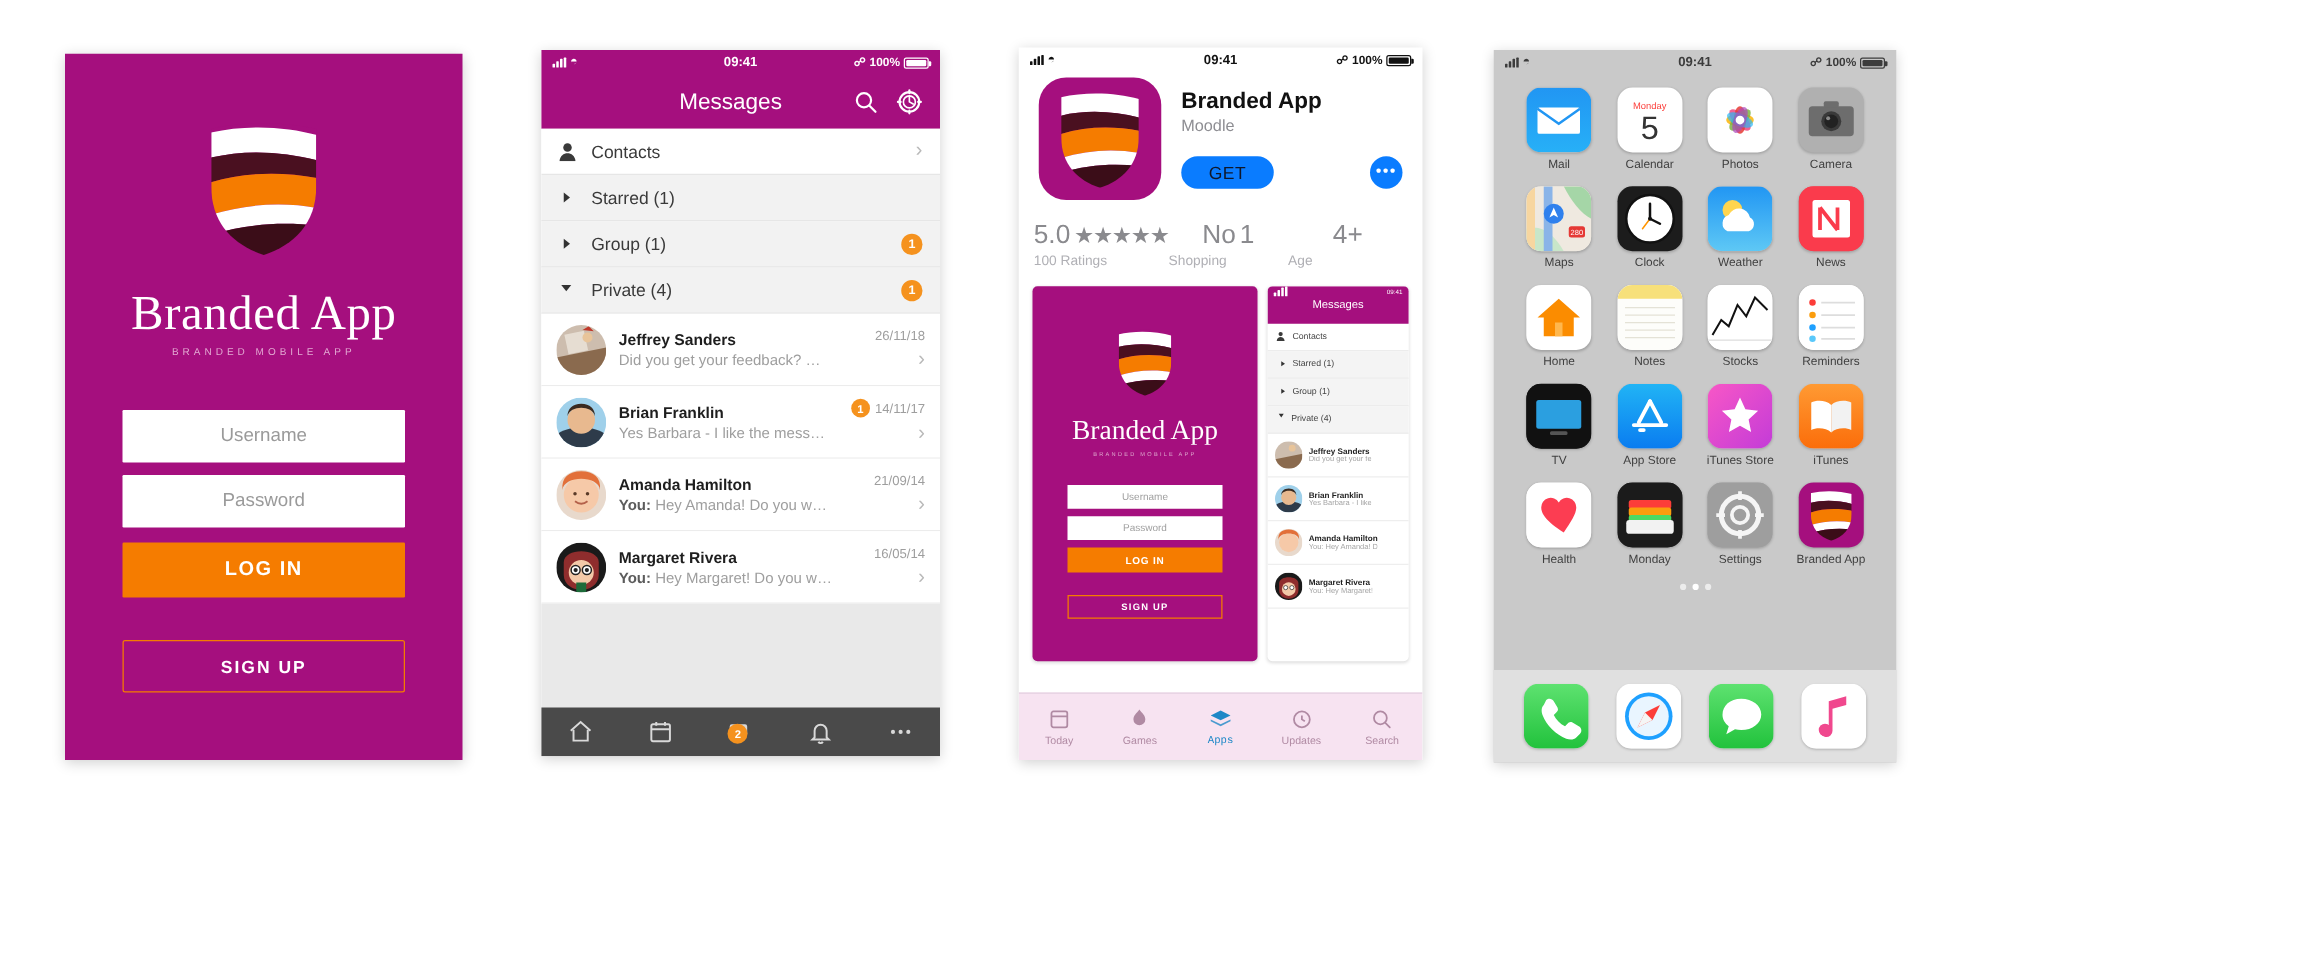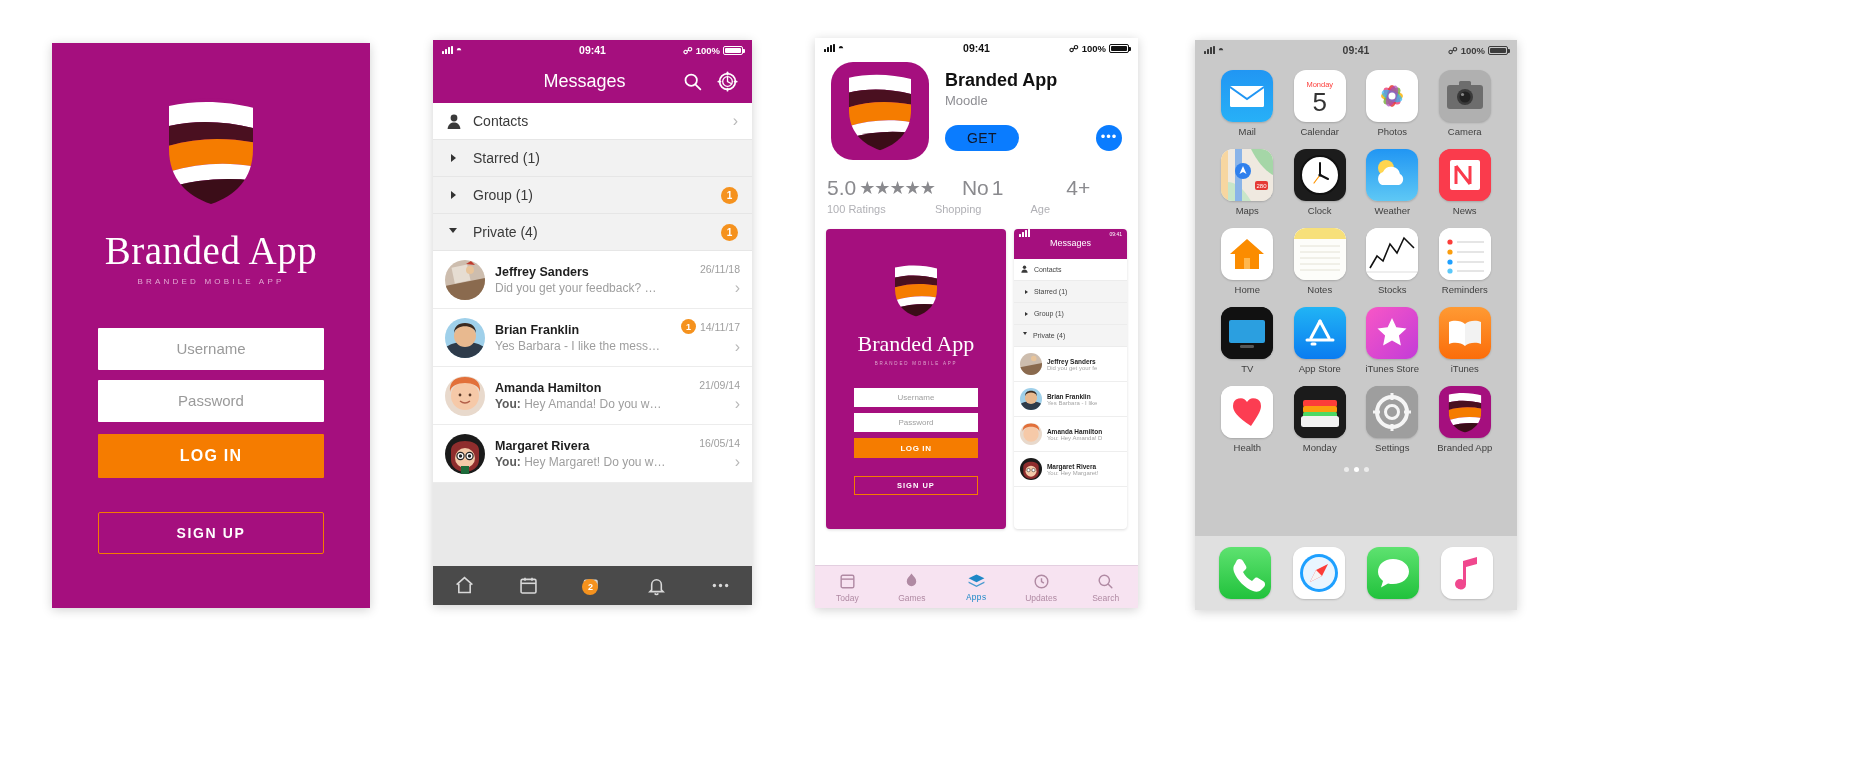--- a/index.html
+++ b/index.html
@@ -153,21 +153,21 @@
   .stat-main { font-size: 21px; color: #8a8a8e; display: flex; align-items: center; justify-content: center; gap: 3px; }
   .stat-main .stars { letter-spacing: -1px; font-size: 18px; color: #8a8a8e; }
   .stat-sub { font-size: 11px; color: #b0b0b5; margin-top: 3px; }
   .sup { font-size: 13px; vertical-align: super; }
   .as-shots { display: flex; gap: 8px; padding: 4px 11px 0; }
   .shot { border-radius: 4px; overflow: hidden; box-shadow: 0 1px 3px rgba(0,0,0,.14); }
   .shot1 { width: 183px; height: 300px; background: #a50f7e; position: relative; }
   .shot2 { width: 115px; height: 300px; background: #fff; position: relative; }
   .mini-logo { width: 46px; height: 54px; }
   .as-tabbar {
-    position: absolute; bottom: 0; left: 0; right: 0; height: 43px;
+    position: absolute; bottom: 0; left: 0; right: 0; height: 54px;
     background: #f7e3f1; border-top: 1px solid #e3cfe0; display: flex; align-items: center;
   }
   .as-tab { flex: 1; text-align: center; color: #b08aa3; font-size: 8.5px; }
   .as-tab.on { color: #1e88c7; font-family: Liberation Mono, monospace; }
   .as-tab svg { display: block; margin: 0 auto 2px; }
 
   
   .s1-inner { height: 100%; display: flex; flex-direction: column; align-items: center; justify-content: center; padding: 0 28px; }
   .s1-title { color: #fff; font-family: "Liberation Serif", serif; font-size: 22px; margin-top: 14px; }
   .s1-sub { color: #dda7cd; font-size: 4.5px; letter-spacing: 1.8px; margin-top: 4px; margin-bottom: 22px; }

